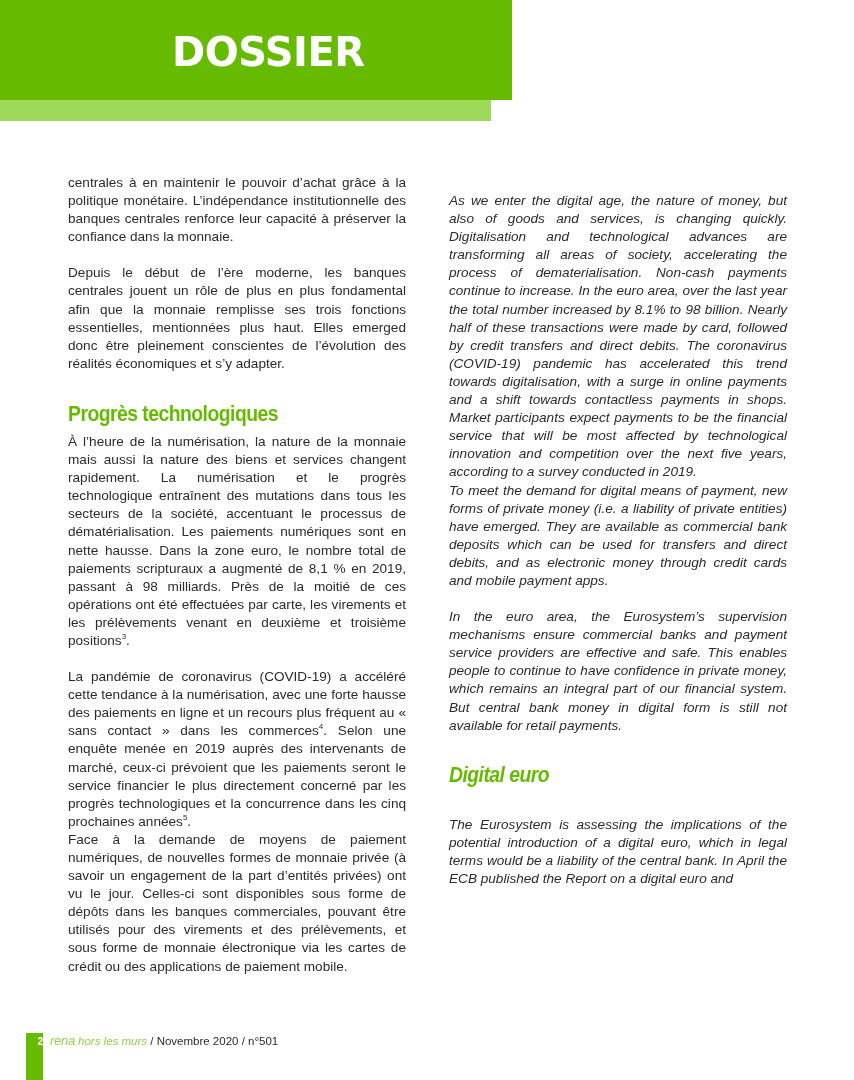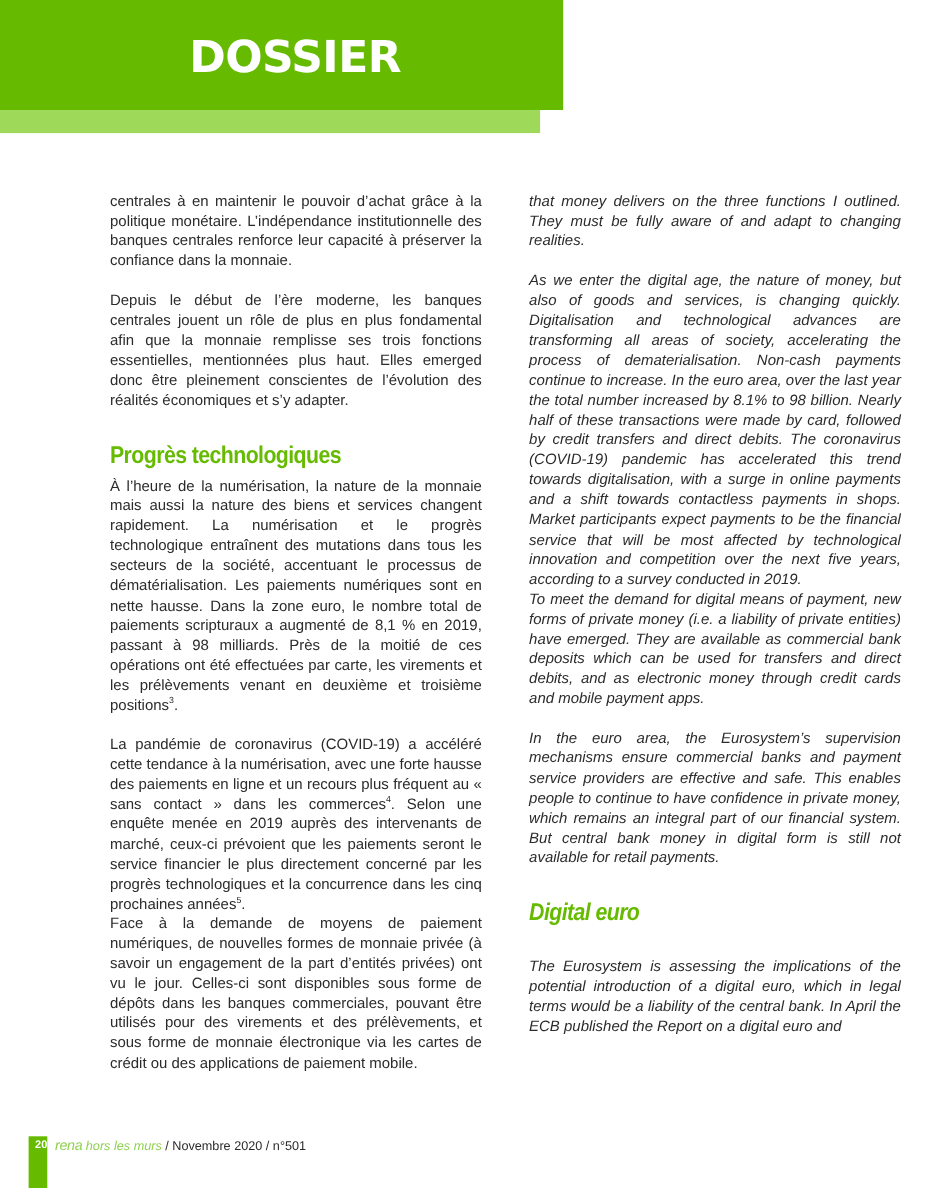--- a/index.html
+++ b/index.html
@@ -17,41 +17,41 @@
     background: #9ed95a;
   }
   .banner-title {
     position: absolute; left: 172px; top: 28px;
     font-family: "DejaVu Sans", sans-serif; font-weight: bold;
     font-size: 40px; color: #ffffff; letter-spacing: -0.5px;
     line-height: 48px;
   }
   .col {
     position: absolute; top: 174px; width: 338px;
-    font-size: 13.6px; line-height: 18.1px; text-align: justify; margin-left: 32px;
+    font-size: 13.6px; line-height: 18.1px; text-align: justify;
   }
   .col-left { left: 68px; }
   .col-right { left: 449px; font-style: italic; }
   .col p { margin: 0; }
   .gap { height: 18px; }
   .heading {
     font-family: "Liberation Sans", sans-serif; font-weight: bold;
     color: #66bb00; font-size: 22px; line-height: 26px;
     letter-spacing: -0.6px; transform: scaleX(0.88); transform-origin: left;
     margin: 0;
   }
   .col-left .heading { margin-top: 28px; margin-bottom: 6px; }
   .col-right .heading { margin-top: 27px; margin-bottom: 10px; font-style: italic; }
   sup { font-size: 8px; line-height: 0; vertical-align: super; }
   .page-bar {
     position: absolute; left: 26px; top: 1033px; width: 17px; height: 47px;
     background: #66bb00;
   }
   .page-num {
-    position: absolute; left: 26px; top: 1036px; width: 17px; text-align: right;
+    position: absolute; left: 26px; top: 1036px; width: 34px; text-align: center;
     font-size: 10px; font-weight: bold; color: #ffffff;
   }
   .footer {
     position: absolute; left: 50px; top: 1034px; font-size: 11.5px; line-height: 14px;
     white-space: nowrap;
   }
   .footer .brand { color: #8fd14f; font-style: italic; }
   .footer .brand .rena { font-size: 13px; letter-spacing: -0.3px; }
   .footer .issue { color: #2b2b2b; font-weight: normal; }
 </style>
@@ -67,21 +67,20 @@
   <div class="gap"></div>
   <p>Depuis le début de l’ère moderne, les banques centrales jouent un rôle de plus en plus fondamental afin que la monnaie remplisse ses trois fonctions essentielles, mentionnées plus haut. Elles emerged donc être pleinement conscientes de l’évolution des réalités économiques et s’y adapter.</p>
   <h2 class="heading">Progrès technologiques</h2>
   <p><span>À l’heure de la numérisation, la nature de la monnaie mais aussi la nature des biens et services changent rapidement. La numérisation et le progrès technologique entraînent des mutations dans tous les secteurs de la société, accentuant le processus de dématérialisation. Les paiements numériques sont en nette hausse. Dans la zone euro, le nombre total de paiements scripturaux a augmenté de 8,1 % en 2019, passant à 98 milliards. Près de la moitié de ces opérations ont été effectuées par carte, les virements et les prélèvements venant en deuxième et troisième positions</span><sup>3</sup><span>.</span></p>
   <div class="gap"></div>
   <p><span>La pandémie de coronavirus (COVID-19) a accéléré cette tendance à la numérisation, avec une forte hausse des paiements en ligne et un recours plus fréquent au « sans contact » dans les commerces</span><sup>4</sup><span>. Selon une enquête menée en 2019 auprès des intervenants de marché, ceux-ci prévoient que les paiements seront le service financier le plus directement concerné par les progrès technologiques et la concurrence dans les cinq prochaines années</span><sup>5</sup><span>.</span></p>
   <p>Face à la demande de moyens de paiement numériques, de nouvelles formes de monnaie privée (à savoir un engagement de la part d’entités privées) ont vu le jour. Celles-ci sont disponibles sous forme de dépôts dans les banques commerciales, pouvant être utilisés pour des virements et des prélèvements, et sous forme de monnaie électronique via les cartes de crédit ou des applications de paiement mobile.</p>
 </div>
 
 <div class="col col-right">
-  <p>that money delivers on the three functions I outlined. They must be fully aware of and adapt to changing realities.</p>
   <div class="gap"></div>
   <p>As we enter the digital age, the nature of money, but also of goods and services, is changing quickly. Digitalisation and technological advances are transforming all areas of society, accelerating the process of dematerialisation. Non-cash payments continue to increase. In the euro area, over the last year the total number increased by 8.1% to 98 billion. Nearly half of these transactions were made by card, followed by credit transfers and direct debits. The coronavirus (COVID-19) pandemic has accelerated this trend towards digitalisation, with a surge in online payments and a shift towards contactless payments in shops. Market participants expect payments to be the financial service that will be most affected by technological innovation and competition over the next five years, according to a survey conducted in 2019.</p>
   <p>To meet the demand for digital means of payment, new forms of private money (i.e. a liability of private entities) have emerged. They are available as commercial bank deposits which can be used for transfers and direct debits, and as electronic money through credit cards and mobile payment apps.</p>
   <div class="gap"></div>
   <p>In the euro area, the Eurosystem’s supervision mechanisms ensure commercial banks and payment service providers are effective and safe. This enables people to continue to have confidence in private money, which remains an integral part of our financial system. But central bank money in digital form is still not available for retail payments.</p>
   <h2 class="heading">Digital euro</h2>
   <div class="gap"></div>
   <p>The Eurosystem is assessing the implications of the potential introduction of a digital euro, which in legal terms would be a liability of the central bank. In April the ECB published the Report on a digital euro and</p>
 </div>
 

